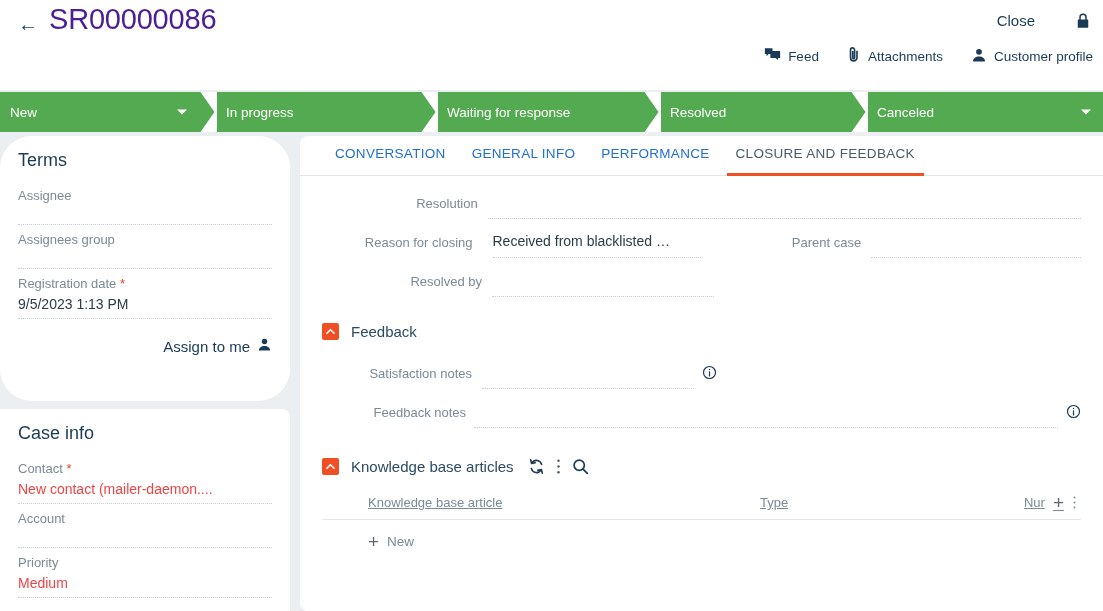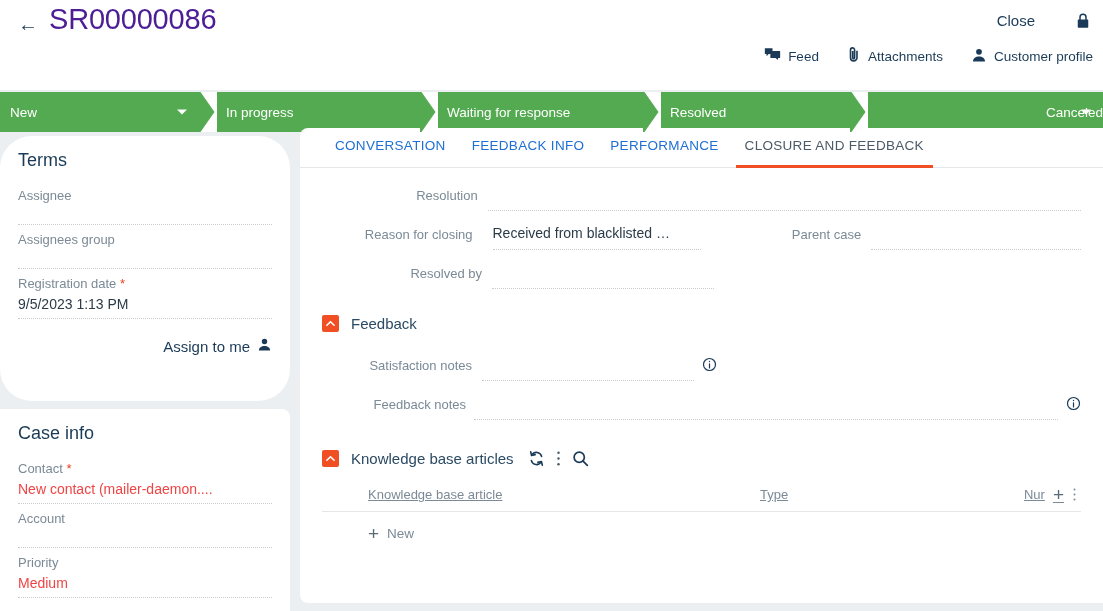--- a/index.html
+++ b/index.html
@@ -65,21 +65,21 @@
     width: 0; height: 0;
     border-left: 5px solid transparent;
     border-right: 5px solid transparent;
     border-top: 5px solid #ffffff;
   }
   .stage-0 { width: 216px; }
   .stage-0 .caret { right: 29px; }
   .stage-1 { width: 221px; }
   .stage-2 { width: 223px; }
   .stage-3 { width: 207px; }
-  .stage-4 { flex: 1; justify-content: flex-end; }
+  .stage-4 { flex: 1; }
   .stage-4 .caret { right: 12px; }
 
   
   .sidebar { position: absolute; left: 0; top: 136px; width: 290px; }
   .card {
     background: #ffffff;
     border-radius: 0 8px 8px 0;
     padding: 0 18px;
   }
   .card-terms { height: 265px; border-radius: 32px; }
@@ -102,21 +102,21 @@
   }
   .field-value.link { color: #ef4444; cursor: pointer; }
   .assign-row {
     display: flex; justify-content: flex-end; align-items: center; gap: 7px;
     padding: 18px 0 0 0;
     font-size: 15px; color: #1b3a57; cursor: pointer;
   }
 
   
   .main {
-    position: absolute; left: 300px; top: 128px;
+    position: absolute; left: 300px; top: 136px;
     width: 803px; height: 475px;
     background: #ffffff;
     border-radius: 8px 0 0 8px;
   }
   .tabs {
     display: flex; gap: 0; padding-left: 22px;
     border-bottom: 1px solid #e3e7ea; height: 40px;
   }
   .tab {
     font-size: 13.5px; letter-spacing: 0.3px;
@@ -327,21 +327,21 @@
       <div class="field-value link">Medium</div>
     </div>
   </div>
 
 </div>
 
 <div class="main">
 
   <div class="tabs">
     <div class="tab">CONVERSATION</div>
-    <div class="tab">FEEDBACK INFO</div>
+    <div class="tab">GENERAL INFO</div>
     <div class="tab">PERFORMANCE</div>
     <div class="tab active">CLOSURE AND FEEDBACK</div>
   </div>
 
   <div class="form-area">
 
     <div class="frow">
       <div class="flabel lab-res">Resolution</div>
       <div class="finput in-res"></div>
     </div>

